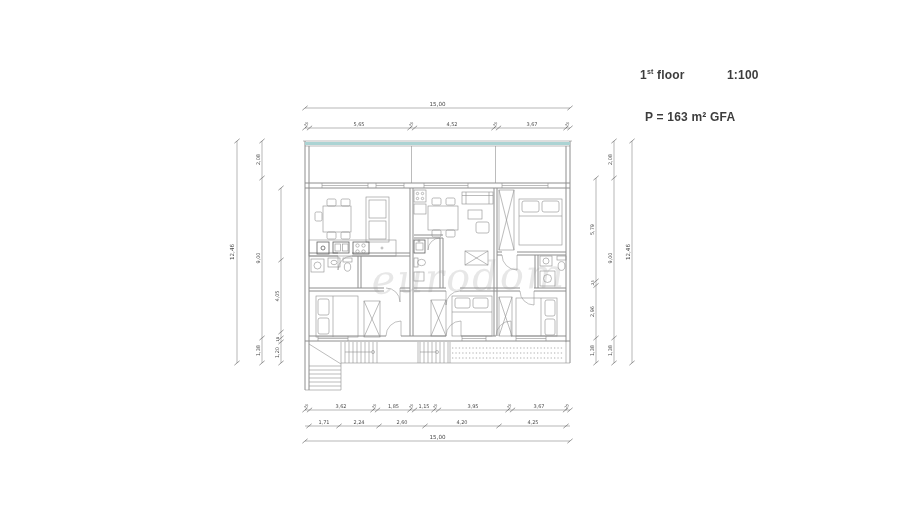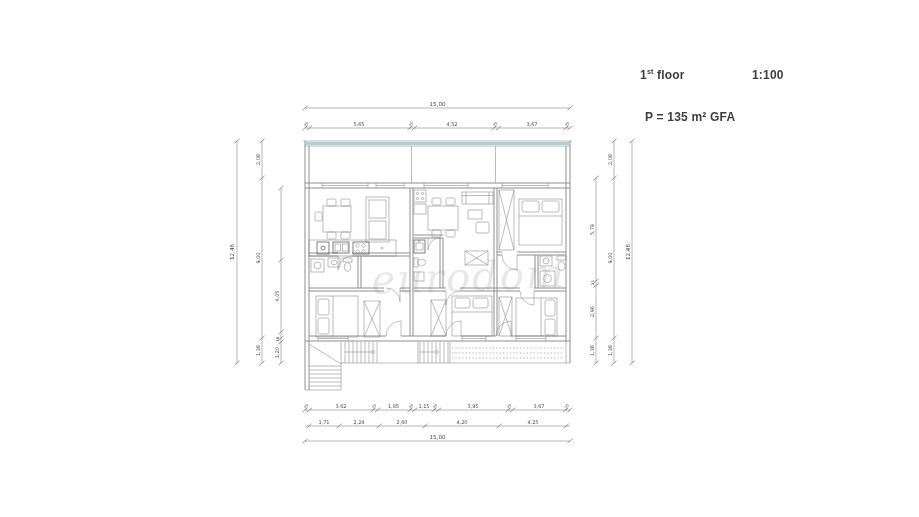--- a/index.html
+++ b/index.html
@@ -19,22 +19,22 @@
   .hatch{stroke:var(--line,#8e8e8e);stroke-width:.7;stroke-dasharray:1.3 2.1;fill:none}
   .door{stroke:var(--line,#8e8e8e);stroke-width:.55;fill:none}
   .wm{font:italic 40px "DejaVu Serif",serif;fill:var(--watermark,#d8d8d8);opacity:.6;letter-spacing:2px;text-anchor:start}
 </style>
 </head>
 <body>
 
 <div class="canvas">
 
   <div class="hdr" style="left:640px;top:68px"><span>1</span><sup>st</sup>&nbsp;<span>floor</span></div>
-  <div class="hdr" style="left:752px;top:68px">1:100</div>
-  <div class="hdr" style="left:645px;top:110px">P = 135 m² GFA</div>
+  <div class="hdr" style="left:727px;top:68px">1:100</div>
+  <div class="hdr" style="left:645px;top:110px">P = 163 m² GFA</div>
 
   <svg width="919" height="517" viewBox="0 0 919 517">
     <defs>
       <path id="t" d="M-2.6,2.2 L2.6,-2.2"></path>
     </defs>
 
     <text class="wm" x="372" y="294" transform="rotate(-2 372 294)">eurodom</text>
 
     <g>
 

